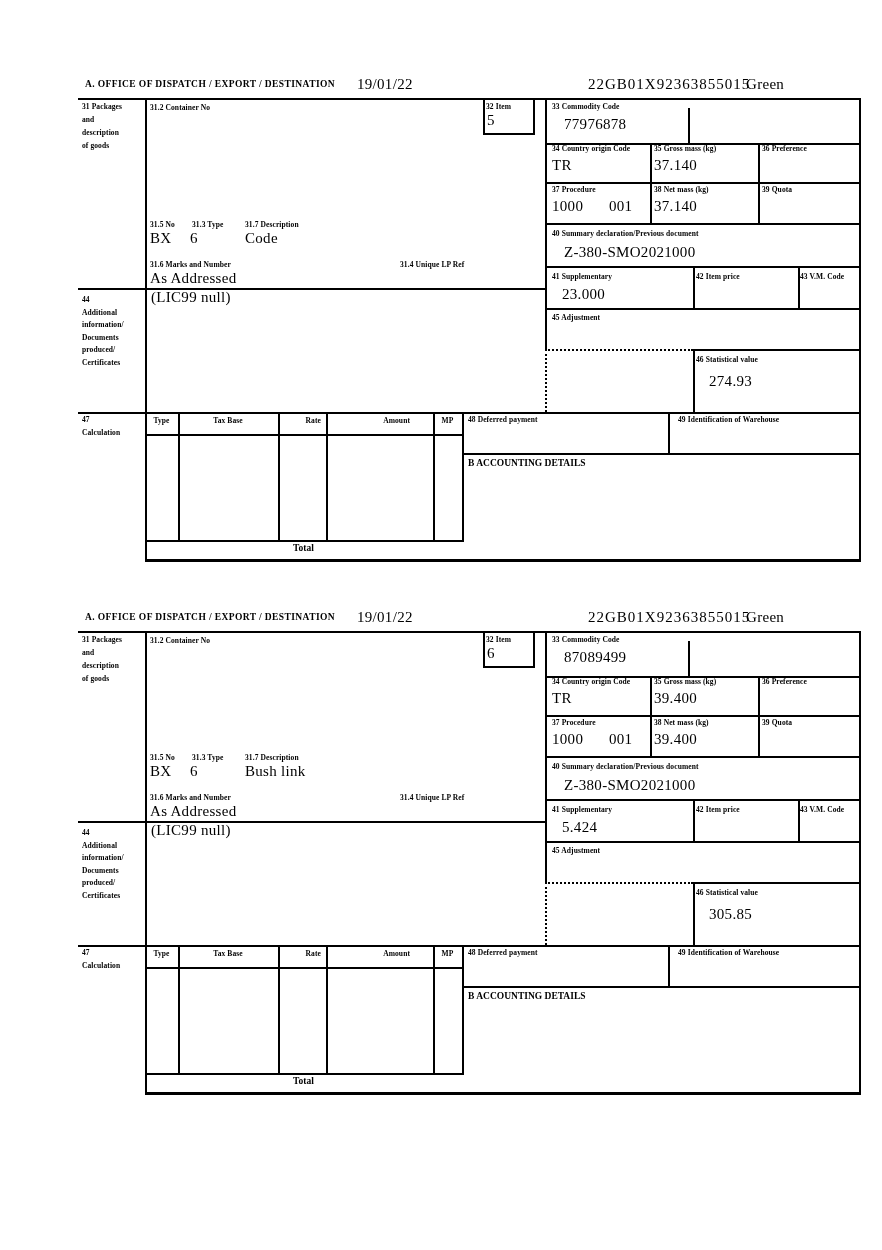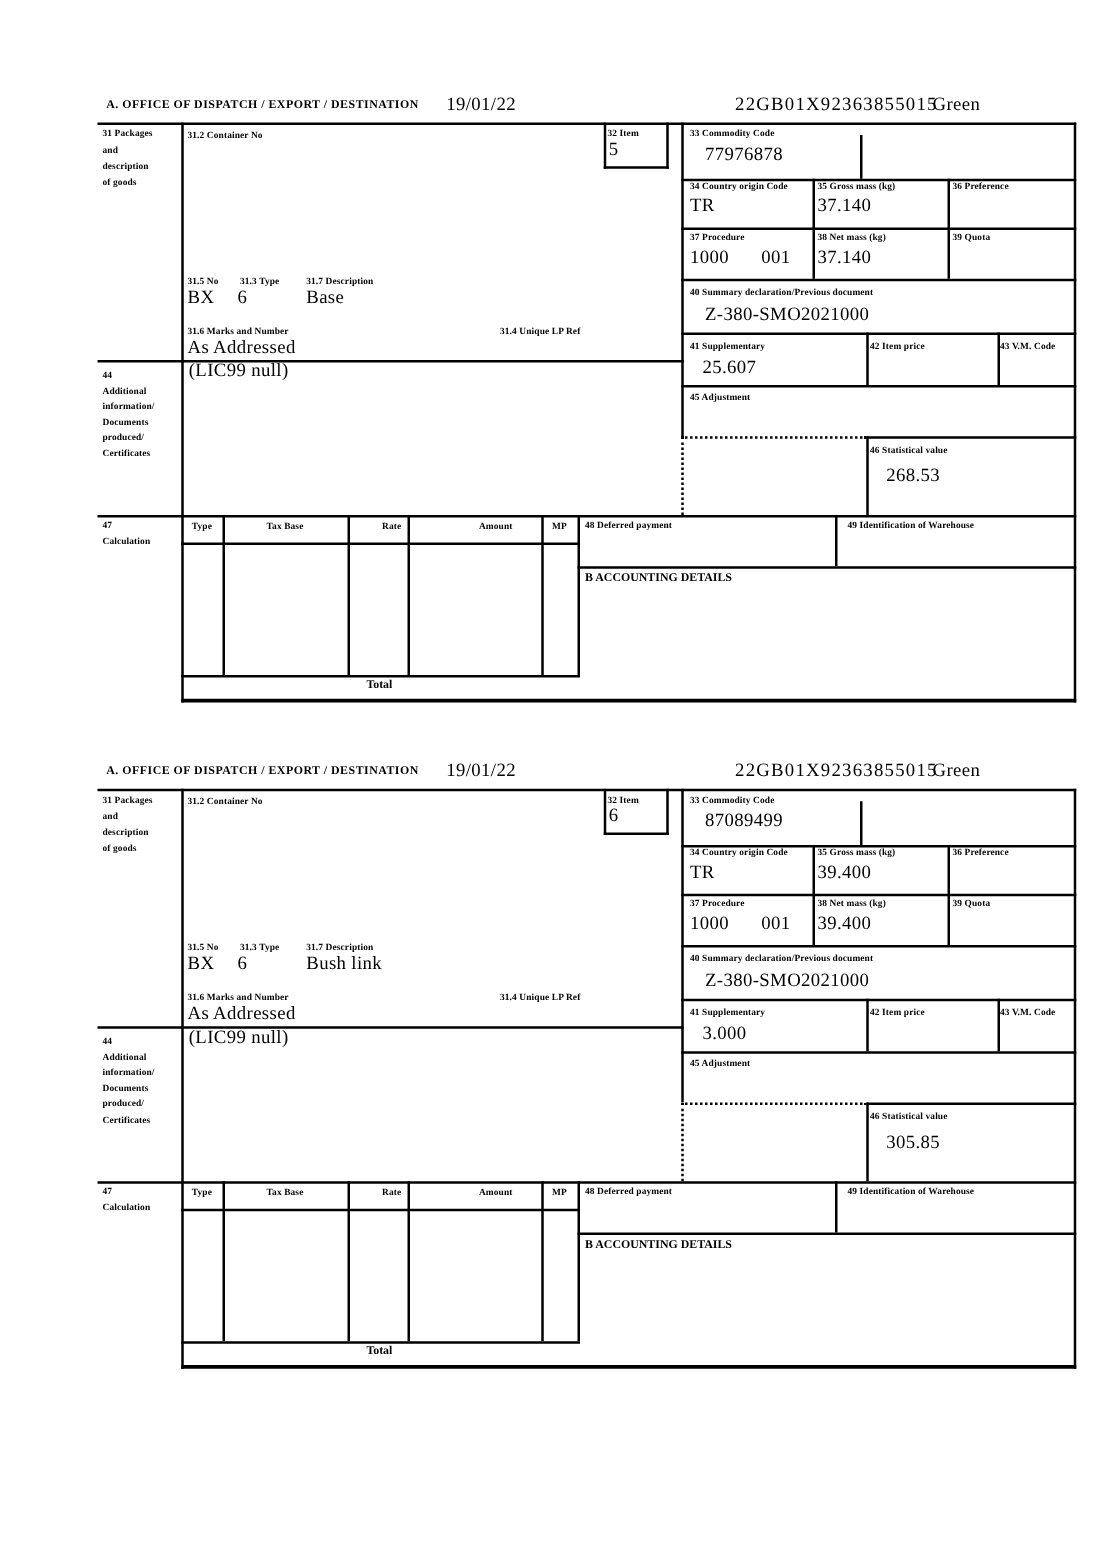--- a/index.html
+++ b/index.html
@@ -105,40 +105,40 @@
     <div class="t lbl" style="left:684px;top:111px">39 Quota</div>
     <div class="t val" style="left:474px;top:123px">1000</div>
     <div class="t val" style="left:531px;top:123px">001</div>
     <div class="t val" style="left:576px;top:123px">37.140</div>
 
     <div class="t lbl" style="left:72px;top:146px">31.5 No</div>
     <div class="t lbl" style="left:114px;top:146px">31.3 Type</div>
     <div class="t lbl" style="left:167px;top:146px">31.7 Description</div>
     <div class="t val" style="left:72px;top:155px">BX</div>
     <div class="t val" style="left:112px;top:155px">6</div>
-    <div class="t val" style="left:167px;top:155px">Base</div>
+    <div class="t val" style="left:167px;top:155px">Code</div>
 
     <div class="t lbl" style="left:72px;top:186px">31.6 Marks and Number</div>
     <div class="t lbl" style="left:322px;top:186px">31.4 Unique LP Ref</div>
     <div class="t val" style="left:72px;top:195px">As Addressed</div>
 
     <div class="t val" style="left:73px;top:214px">(LIC99 null)</div>
 
     <div class="t lbl" style="left:474px;top:155px">40 Summary declaration/Previous document</div>
     <div class="t val" style="left:486px;top:169px">Z-380-SMO2021000</div>
 
     <div class="t lbl" style="left:474px;top:198px">41 Supplementary</div>
     <div class="t lbl" style="left:618px;top:198px">42 Item price</div>
     <div class="t lbl" style="left:722px;top:198px">43 V.M. Code</div>
-    <div class="t val" style="left:484px;top:211px">25.607</div>
+    <div class="t val" style="left:484px;top:211px">23.000</div>
 
     <div class="t lbl" style="left:474px;top:239px">45 Adjustment</div>
 
     <div class="t lbl" style="left:618px;top:281px">46 Statistical value</div>
-    <div class="t val" style="left:631px;top:298px">268.53</div>
+    <div class="t val" style="left:631px;top:298px">274.93</div>
 
     <div class="t lbl cc" style="left:67px;top:342px;width:33px">Type</div>
     <div class="t lbl cc" style="left:100px;top:342px;width:100px">Tax Base</div>
     <div class="t lbl rr" style="left:200px;top:342px;width:43px">Rate</div>
     <div class="t lbl rr" style="left:248px;top:342px;width:84px">Amount</div>
     <div class="t lbl cc" style="left:355px;top:342px;width:29px">MP</div>
 
     <div class="t lbl" style="left:390px;top:341px">48 Deferred payment</div>
     <div class="t lbl" style="left:600px;top:341px">49 Identification of Warehouse</div>
     <div class="t b9" style="left:390px;top:383px">B ACCOUNTING DETAILS</div>
@@ -240,21 +240,21 @@
     <div class="t val" style="left:72px;top:195px">As Addressed</div>
 
     <div class="t val" style="left:73px;top:214px">(LIC99 null)</div>
 
     <div class="t lbl" style="left:474px;top:155px">40 Summary declaration/Previous document</div>
     <div class="t val" style="left:486px;top:169px">Z-380-SMO2021000</div>
 
     <div class="t lbl" style="left:474px;top:198px">41 Supplementary</div>
     <div class="t lbl" style="left:618px;top:198px">42 Item price</div>
     <div class="t lbl" style="left:722px;top:198px">43 V.M. Code</div>
-    <div class="t val" style="left:484px;top:211px">3.000</div>
+    <div class="t val" style="left:484px;top:211px">5.424</div>
 
     <div class="t lbl" style="left:474px;top:239px">45 Adjustment</div>
 
     <div class="t lbl" style="left:618px;top:281px">46 Statistical value</div>
     <div class="t val" style="left:631px;top:298px">305.85</div>
 
     <div class="t lbl cc" style="left:67px;top:342px;width:33px">Type</div>
     <div class="t lbl cc" style="left:100px;top:342px;width:100px">Tax Base</div>
     <div class="t lbl rr" style="left:200px;top:342px;width:43px">Rate</div>
     <div class="t lbl rr" style="left:248px;top:342px;width:84px">Amount</div>

